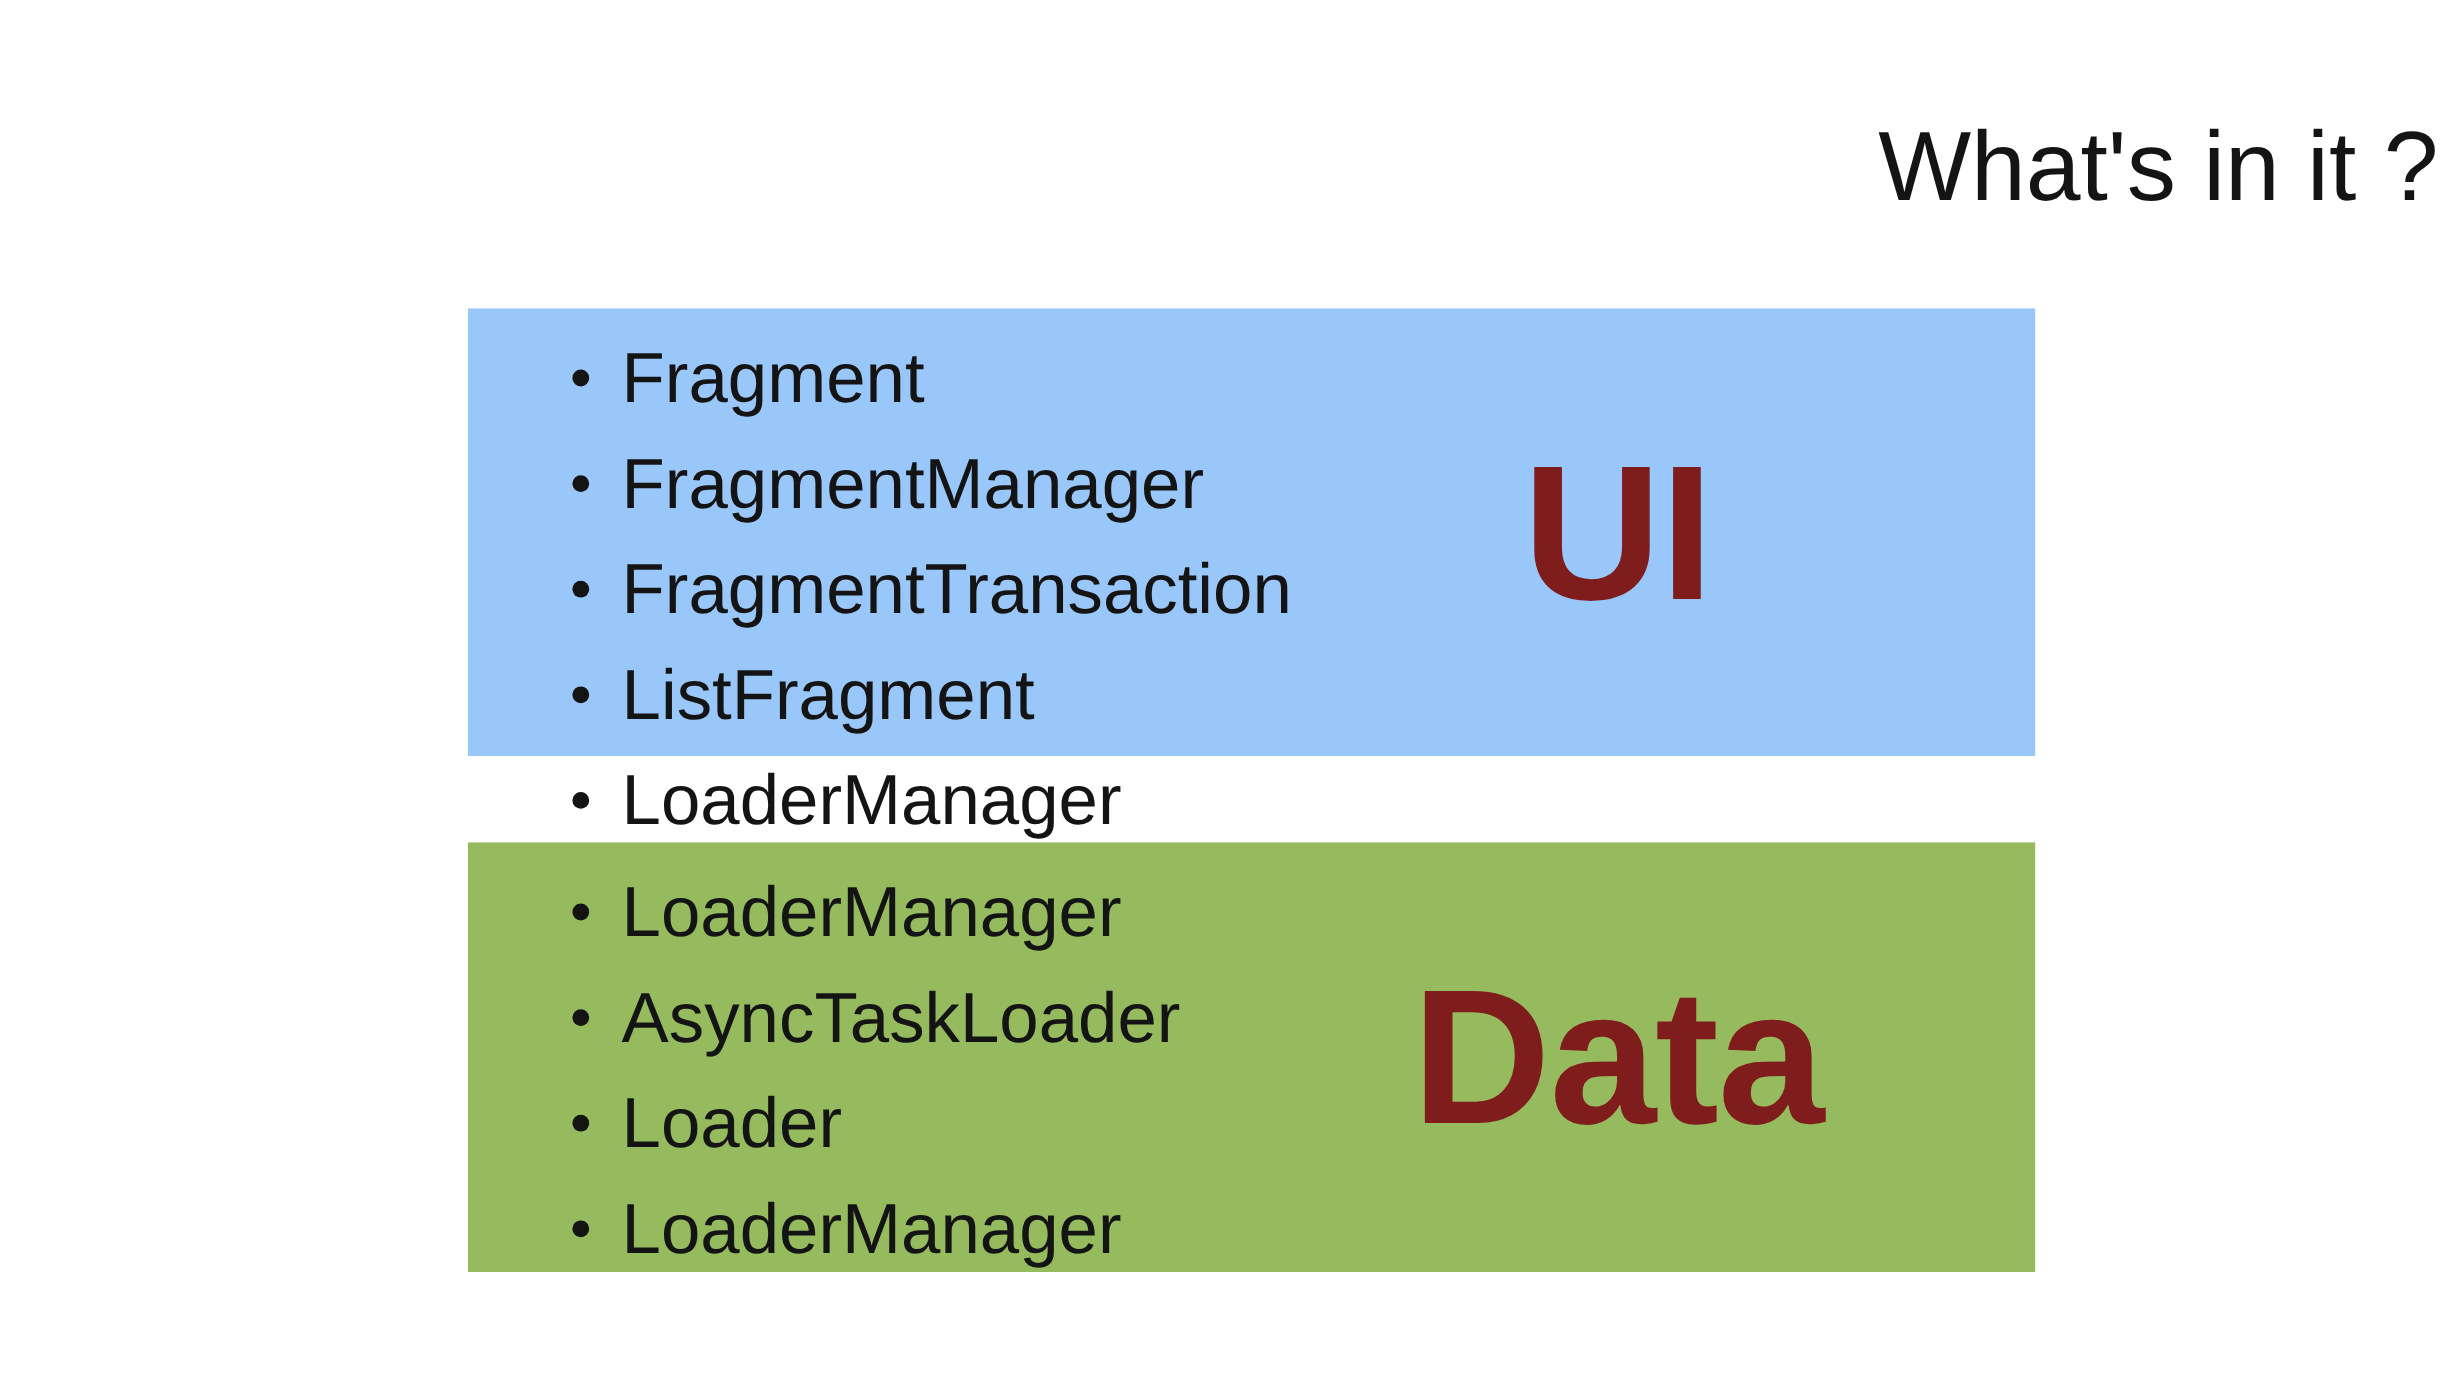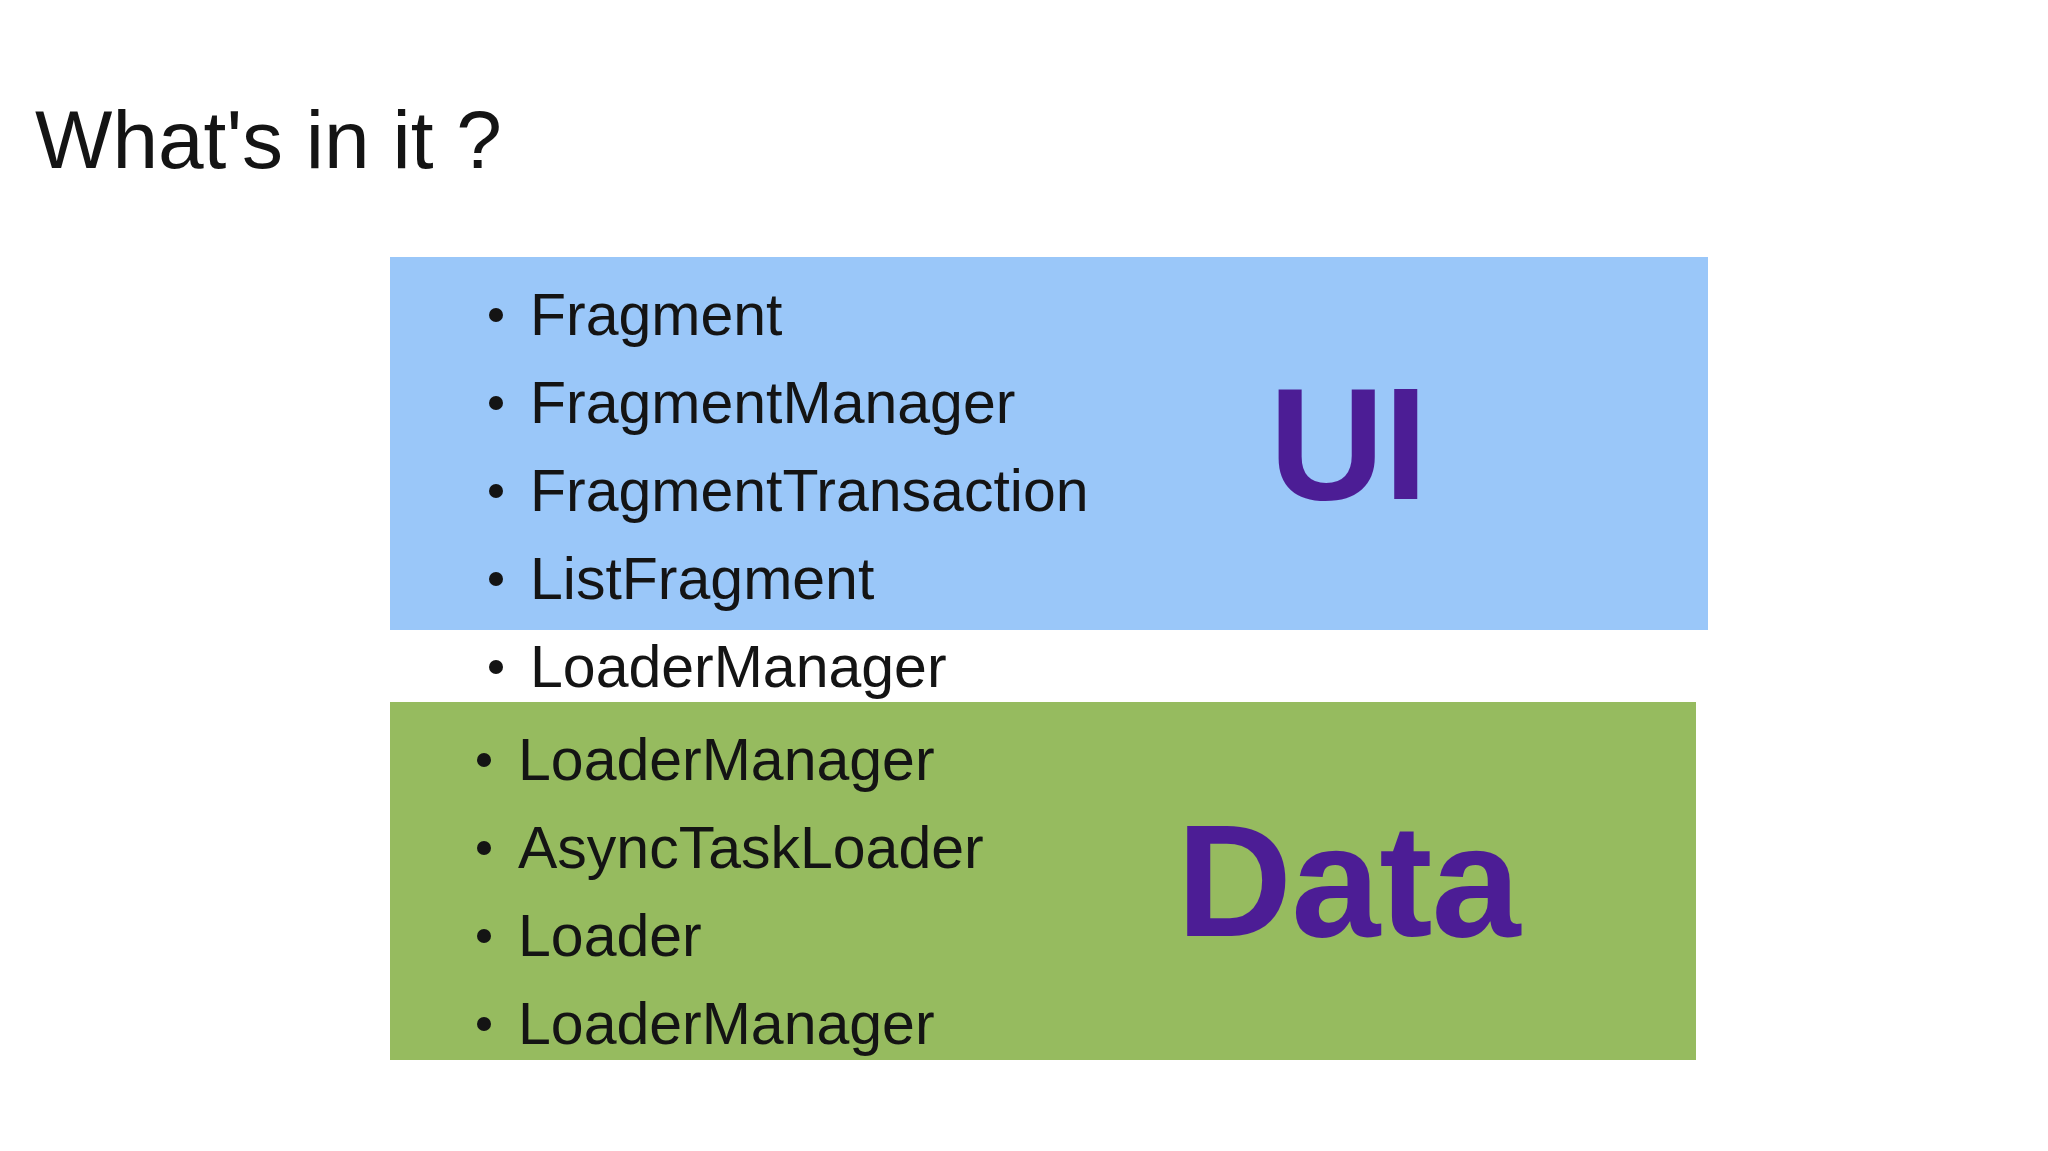--- a/index.html
+++ b/index.html
@@ -14,37 +14,36 @@
     background: #ffffff;
     overflow: hidden;
     font-family: "Liberation Sans", "DejaVu Sans", sans-serif;
     color: #111111;
   }
   .slide-title {
     position: absolute;
     left: 0;
     right: 16px;
     top: 92px;
-    text-align: left;
+    text-align: right;
     font-size: 82px;
     font-weight: 400;
     line-height: 96px;
     color: #141414;
     white-space: pre;
     margin-left: 35px;
   }
   .section {
     position: absolute;
     left: 390px;
     width: 1306px;
   }
   .section-ui {
     top: 257px;
     height: 373px;
-    padding-left: 12px;
   }
   .section-data {
     top: 702px;
     height: 358px;
   }
   .bullet-list {
     list-style: none;
     margin: 0;
     padding: 14px 0 0 128px;
   }
@@ -65,21 +64,21 @@
     border-radius: 50%;
     background: #141414;
   }
   .big-label {
     position: absolute;
     left: 958px;
     top: 50%;
     transform: translate(-50%, -50%);
     font-size: 160px;
     font-weight: 700;
-    color: #4c1d95;
+    color: #7f1d1d;
     letter-spacing: -1px;
     white-space: nowrap;
   }
 </style>
 </head>
 <body>
 
 <div class="slide">
 
   <div class="slide-title">What's in it ?</div>

